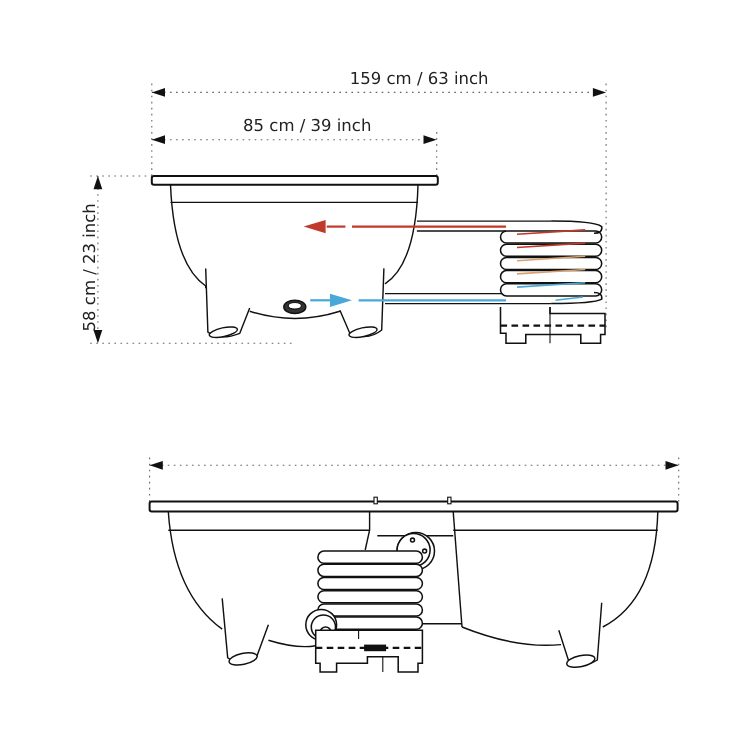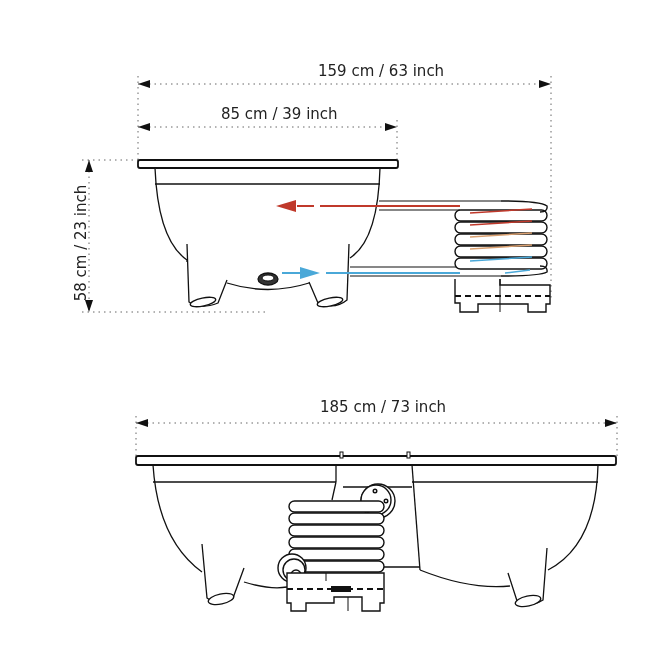--- a/index.html
+++ b/index.html
@@ -157,14 +157,13 @@
       <line x1="287" y1="589" x2="384" y2="589" stroke-width="2.2" stroke-dasharray="6,4"></line>
       <rect x="331" y="586" width="20" height="6" fill="#111" stroke="none"></rect>
       <line x1="348" y1="597" x2="348" y2="611" stroke-width="1"></line>
     </g>
   </g>
 </svg>
 
 <div class="label" style="left:285px; top:62px;margin-left:33px;">159 cm / 63 inch</div>
 <div class="label" style="left:221px; top:105px;">85 cm / 39 inch</div>
 <div class="label vert" style="left:11px; top:234px; width:140px; text-align:center;">58 cm / 23 inch</div>
-<div class="label" style="left:320px; top:398px;">185 cm / 73 inch</div>
 </div>
 
 </body></html>

